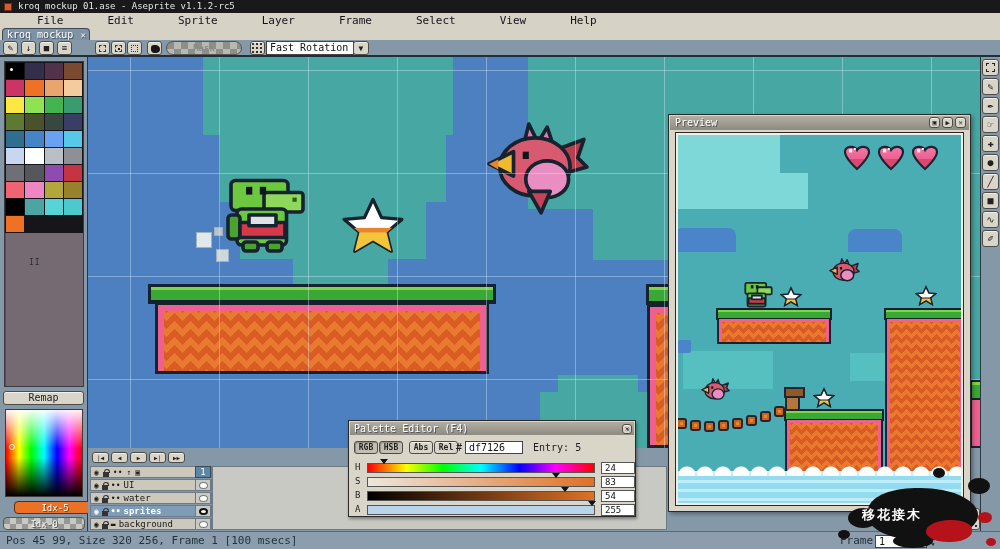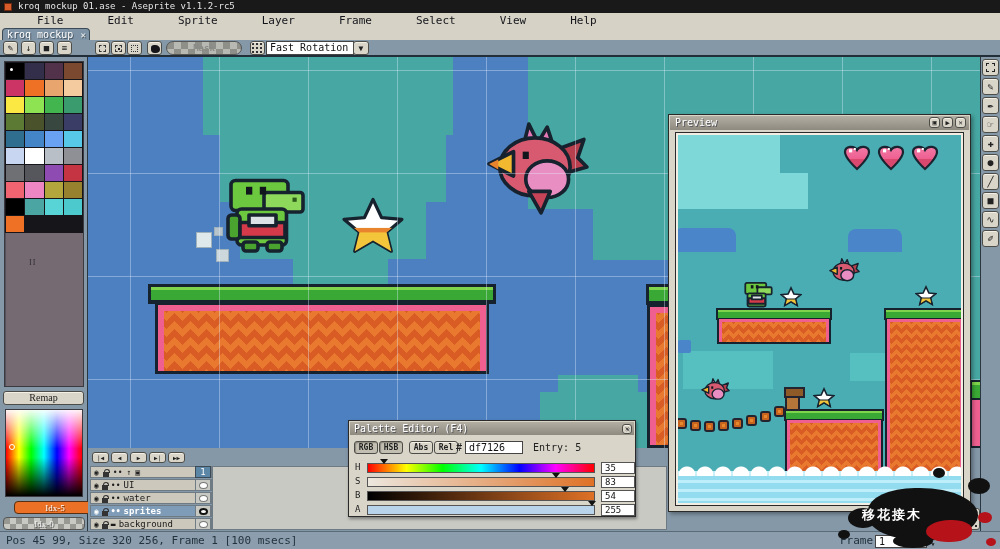--- a/index.html
+++ b/index.html
@@ -33,21 +33,21 @@
         border-radius:40% 60% 55% 45%;}
   .maskbtn{position:absolute;left:166px;top:1px;width:76px;height:14px;border-radius:7px;
         border:1px solid #555;color:#8a8a86;font-size:9px;font-weight:bold;line-height:13px;text-align:center;
         background:repeating-conic-gradient(#b9b9b3 0 25%,#8f8f89 0 50%) 0 0/14px 14px;}
   .dottedbtn{background-image:radial-gradient(#333 28%,transparent 30%);background-size:4px 4px;}
   .combo{position:absolute;left:266px;top:1px;width:88px;height:14px;background:#fff;
          border:1px solid #444;font-size:10px;line-height:12px;padding-left:3px;color:#111;}
   .combo .arrow{position:absolute;right:-16px;top:-1px;width:16px;height:14px;font-size:8px;line-height:13px;}
 
   
-  .leftpanel{left:0;top:57px;width:88px;height:474px;background:#8498a8;border-right:1px solid #2a3640;font-family:Liberation Serif, serif;}
+  .leftpanel{left:0;top:57px;width:88px;height:474px;background:#8498a8;border-right:1px solid #2a3640;}
   .palwell{position:absolute;left:4px;top:4px;width:80px;height:326px;background:#756a71;
            border:1px solid #3a3a40;box-shadow:inset 1px 1px 0 #55505a;}
   #palette-grid{position:absolute;left:0px;top:0px;width:78px;display:grid;
            grid-template-columns:repeat(4,1fr);gap:1px;background:#15151a;padding:1px;}
   #palette-grid .sw{height:16px;}
   #palette-grid .sw:first-child{position:relative;}
   #palette-grid .sw:first-child::after{content:"";position:absolute;left:4px;top:5px;width:3px;height:3px;
            background:#fff;border-radius:50%;}
   .palhandle{position:absolute;left:24px;top:196px;color:#2d2d33;font-size:8px;letter-spacing:1px;}
   .remap{position:absolute;left:3px;top:334px;width:81px;height:14px;font-size:10px;line-height:12px;}
@@ -460,21 +460,21 @@
     <div class="btn pe-btn" style="left:85px">Rel</div>
     <span class="hash">#</span>
     <div class="hexfield">df7126</div>
     <span class="entry">Entry: 5</span>
 
     <div class="pe-row" style="top:41px">
       <span class="lbl">H</span>
       <div class="pe-track hue">
           <span class="pe-marker" style="left: 7%;"></span>
         </div>
-      <div class="pe-val">35</div>
+      <div class="pe-val">24</div>
     </div>
     <div class="pe-row" style="top:55px">
       <span class="lbl">S</span>
       <div class="pe-track sat">
           <span class="pe-marker" style="left: 83%;"></span>
         </div>
       <div class="pe-val">83</div>
     </div>
     <div class="pe-row" style="top:69px">
       <span class="lbl">B</span>

